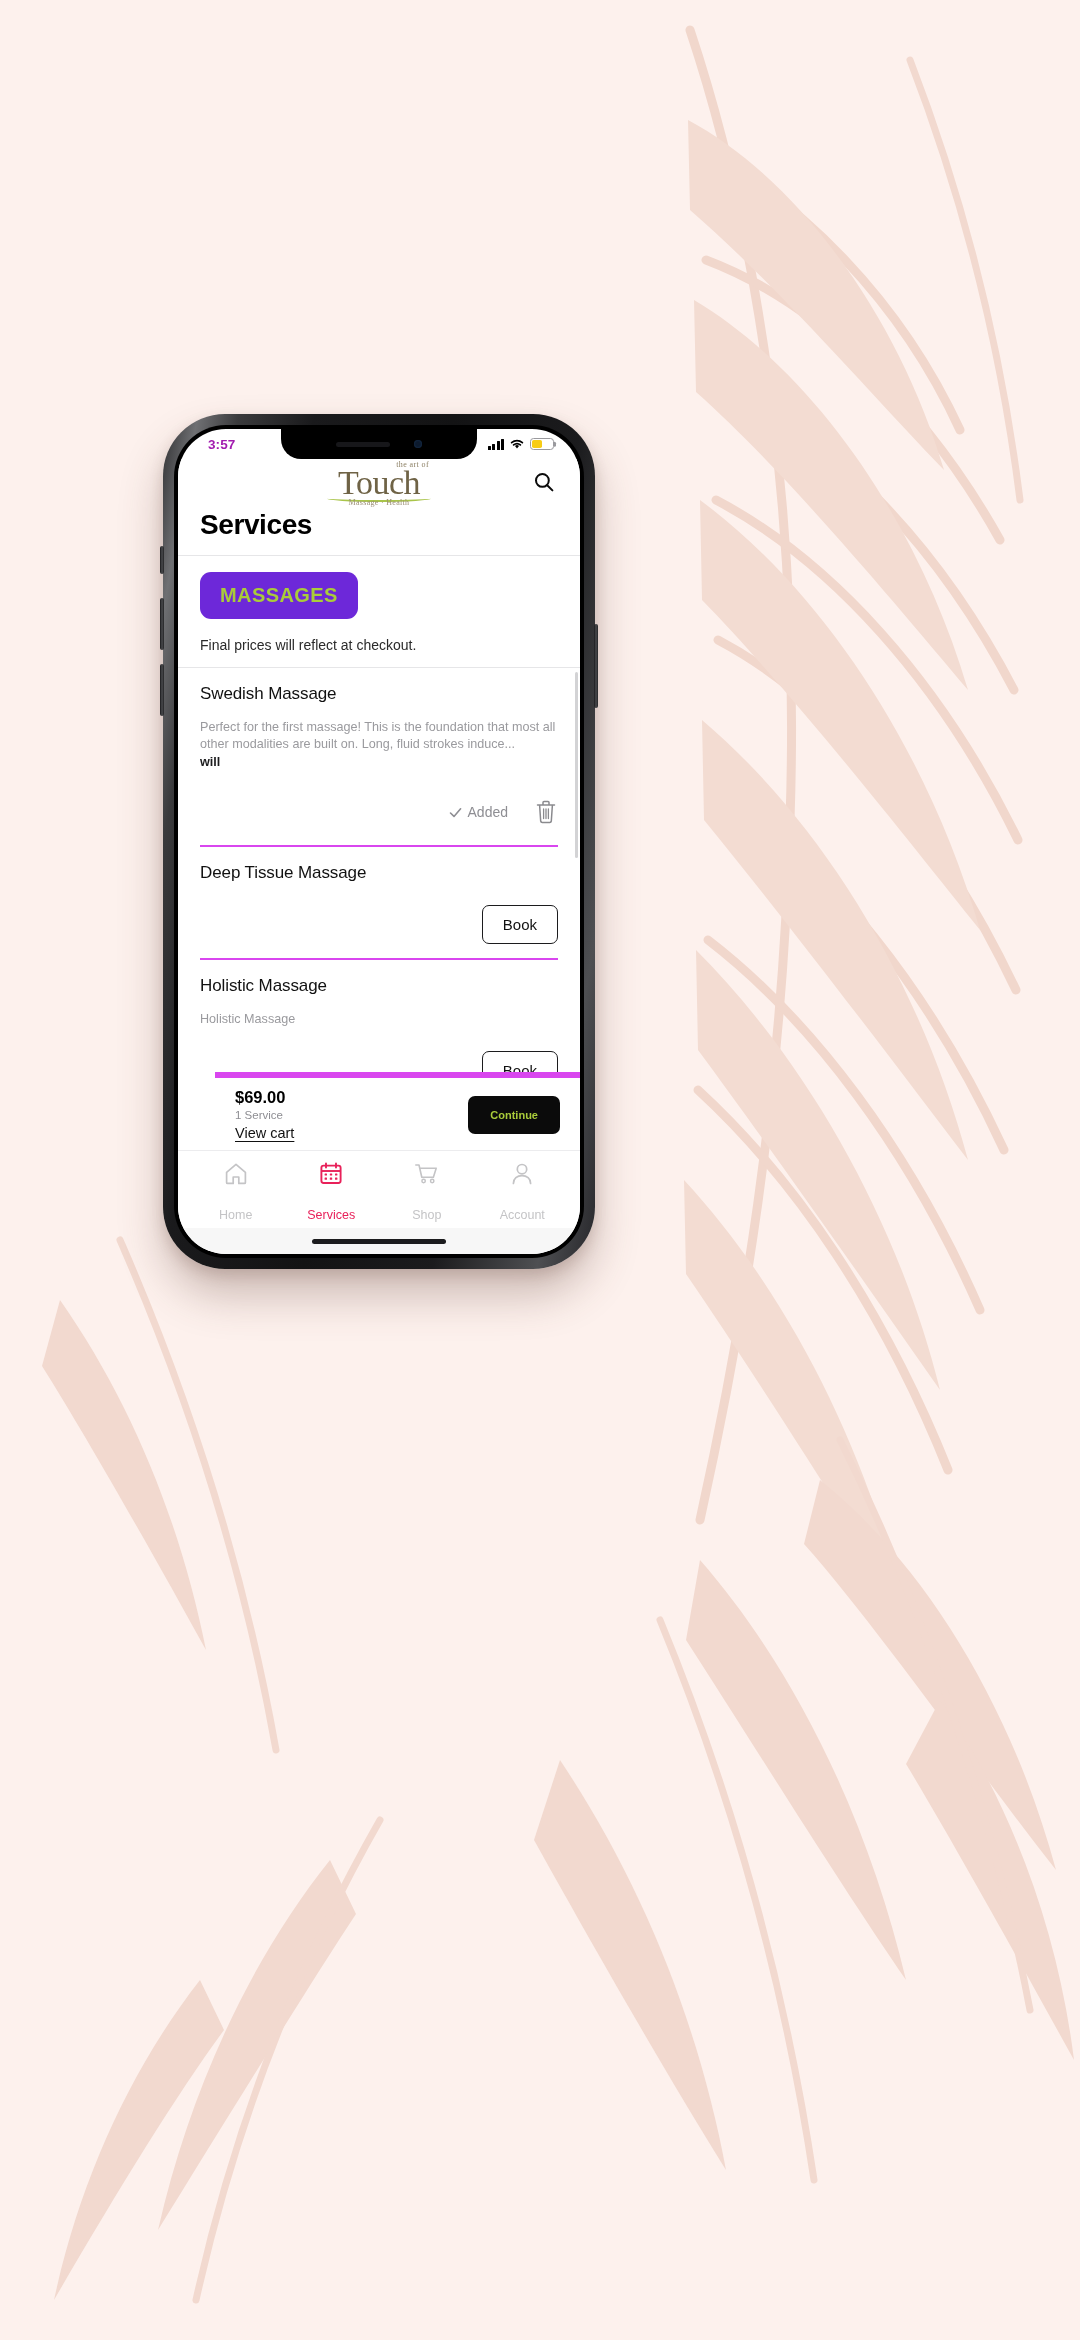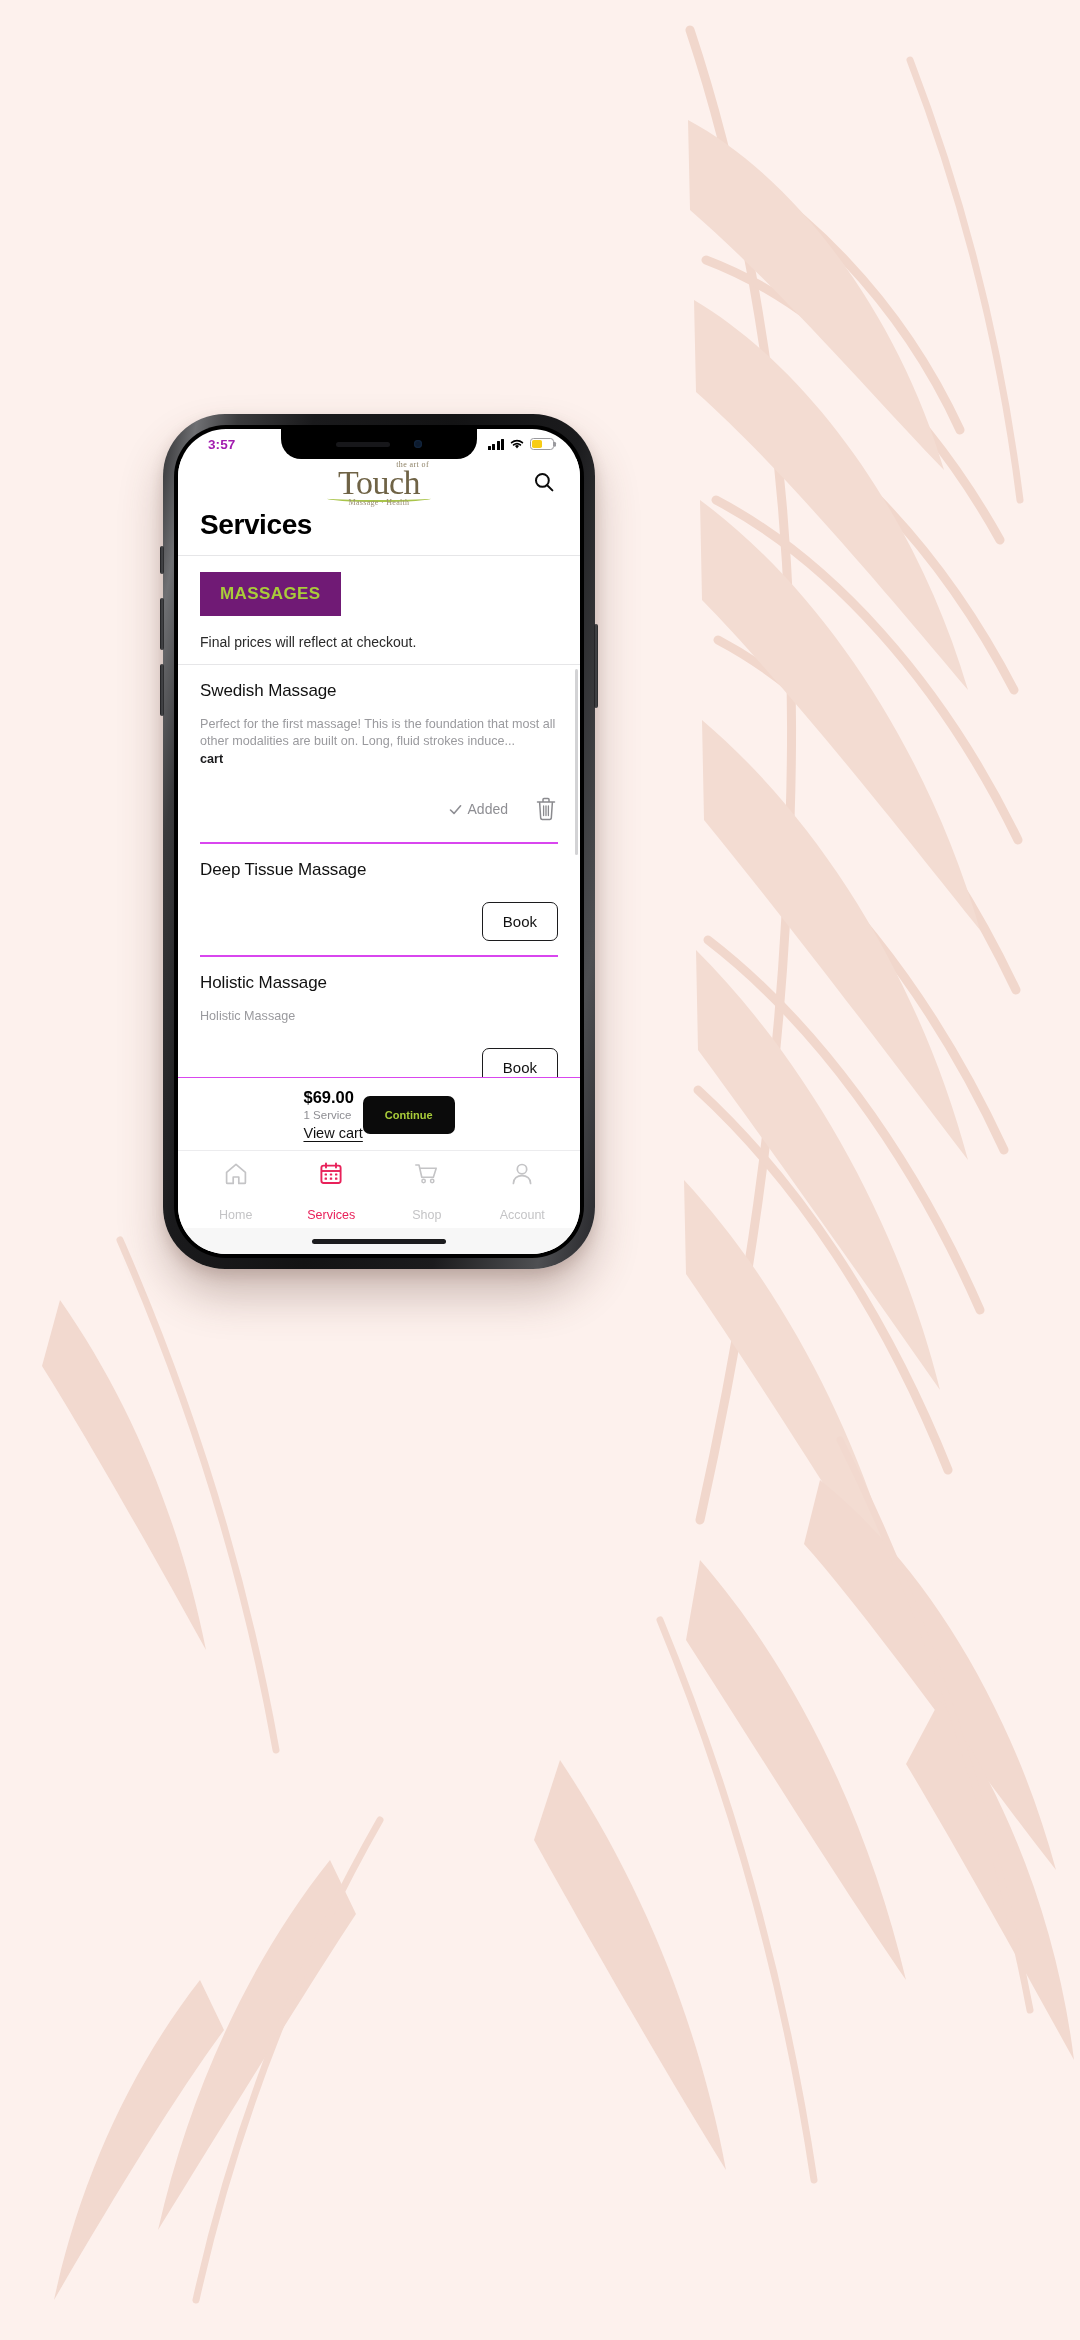--- a/index.html
+++ b/index.html
@@ -187,27 +187,27 @@
 
   
   .category-block {
     flex: 0 0 auto;
     background: #fff;
     padding: 16px 22px 14px 22px;
     border-bottom: 1px solid #e6e6e8;
   }
   .chip {
     display: inline-block;
-    background: #701a75;
+    background: #6d28d9;
     color: #a9cc3a;
-    font-size: 17px;
+    font-size: 20px;
     font-weight: 700;
     letter-spacing: 0.4px;
     padding: 12px 20px;
-    border-radius: 0;
+    border-radius: 11px;
     cursor: pointer;
   }
   .notice {
     margin-top: 18px;
     font-size: 14px;
     color: #2a2a2a;
   }
 
   
   .list {
@@ -270,25 +270,26 @@
     font-size: 15px;
     font-family: "Liberation Sans", sans-serif;
     padding: 10px 20px;
     cursor: pointer;
   }
 
   
   .cartbar {
     flex: 0 0 auto;
     background: #fff;
-    border-top: 1px solid #d946ef;
+    border-top: 6px solid #d946ef;
     padding: 10px 20px 8px 20px;
     display: flex;
     align-items: center;
-    justify-content: center;
+    justify-content: space-between;
+    margin-left: 37px;
   }
   .cart-left { display: flex; flex-direction: column; line-height: 1.2; }
   .cart-total { font-size: 16.5px; font-weight: 700; color: #000; }
   .cart-count { font-size: 11.5px; color: #8e8e93; margin-top: 1px; }
   .cart-view {
     font-size: 14.5px; color: #111;
     text-decoration: underline;
     text-underline-offset: 3px;
     margin-top: 2px;
     cursor: pointer;
@@ -437,21 +438,21 @@
         <div class="notice">Final prices will reflect at checkout.</div>
       </div>
 
       <div class="list">
         <div class="scrolltrack"></div>
 
         <div class="service">
           <div class="svc-title">Swedish Massage</div>
           <div class="svc-desc">
             <span>Perfect for the first massage!  This is the foundation that most all other modalities are built on.  Long, fluid strokes induce...</span>
-            <span class="svc-more">cart</span>
+            <span class="svc-more">will</span>
           </div>
           <div class="svc-actions">
             <div class="added">
               <svg width="15" height="15" viewBox="0 0 15 15">
                 <path d="M2.5 8 L6 11.4 L12.6 3.8" fill="none" stroke="#8e8e93" stroke-width="1.6" stroke-linecap="round" stroke-linejoin="round"></path>
               </svg>
               <span>Added</span>
             </div>
             <div class="trash-btn">
               <svg width="24" height="26" viewBox="0 0 24 26">

